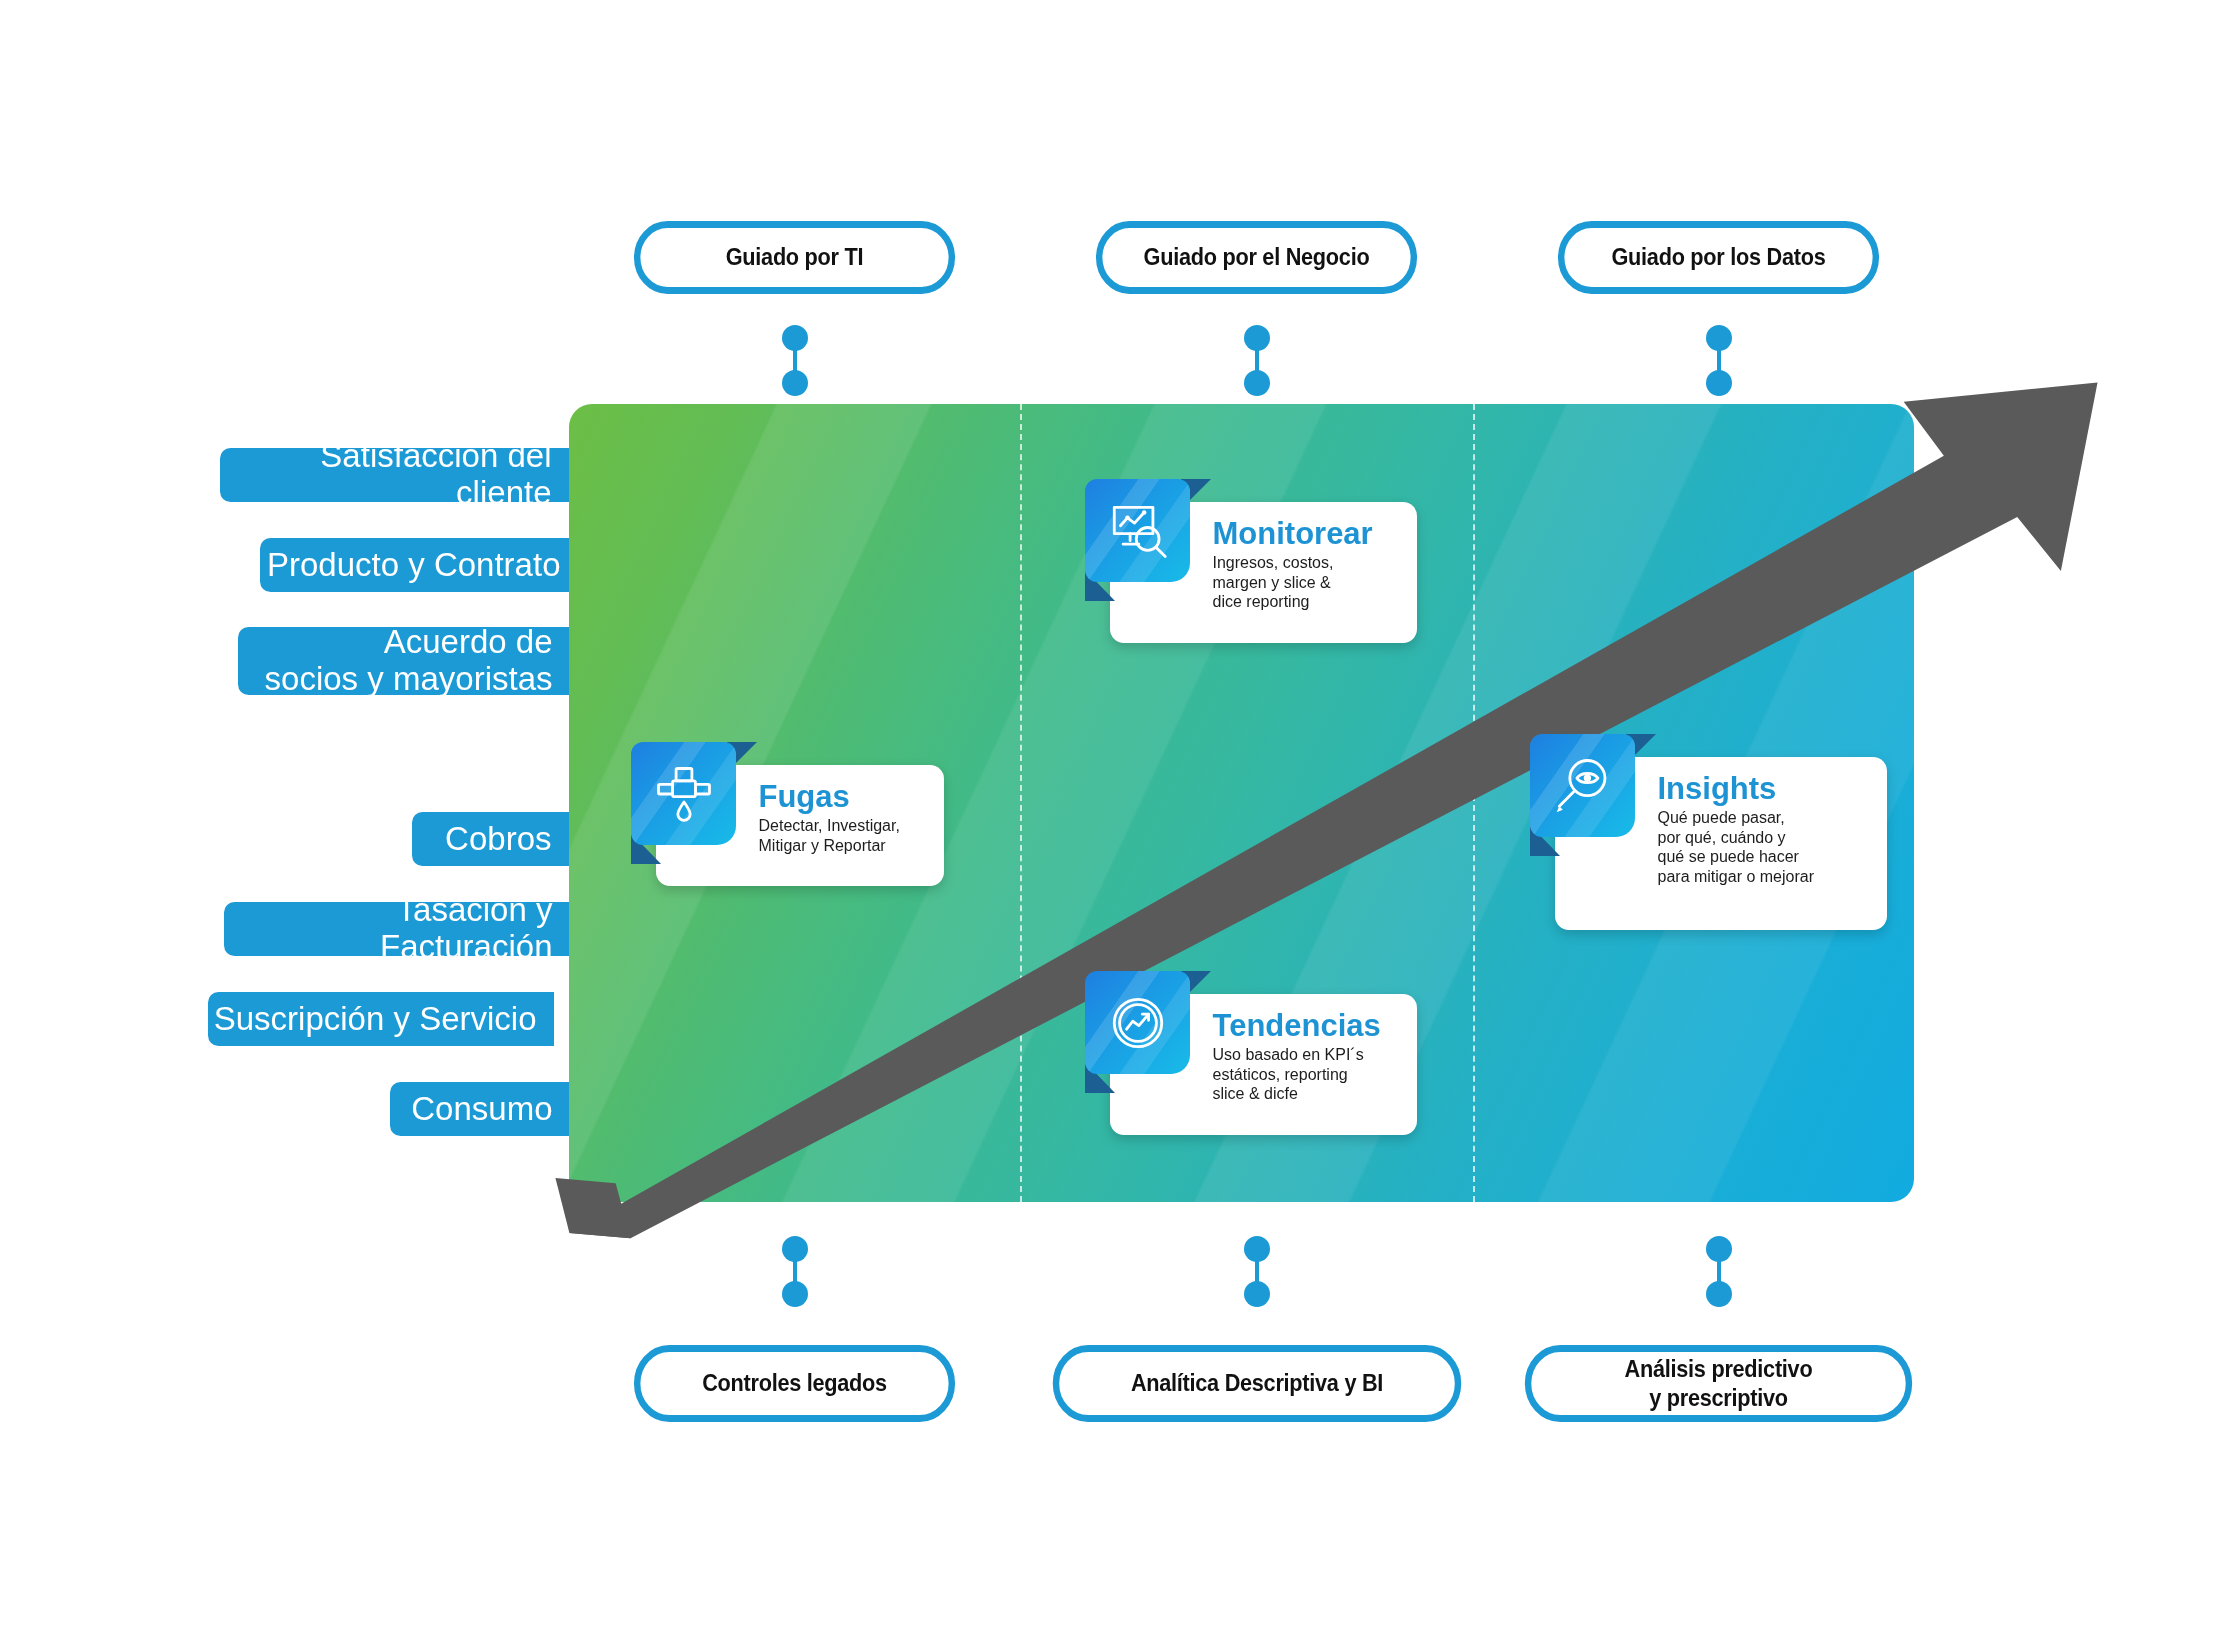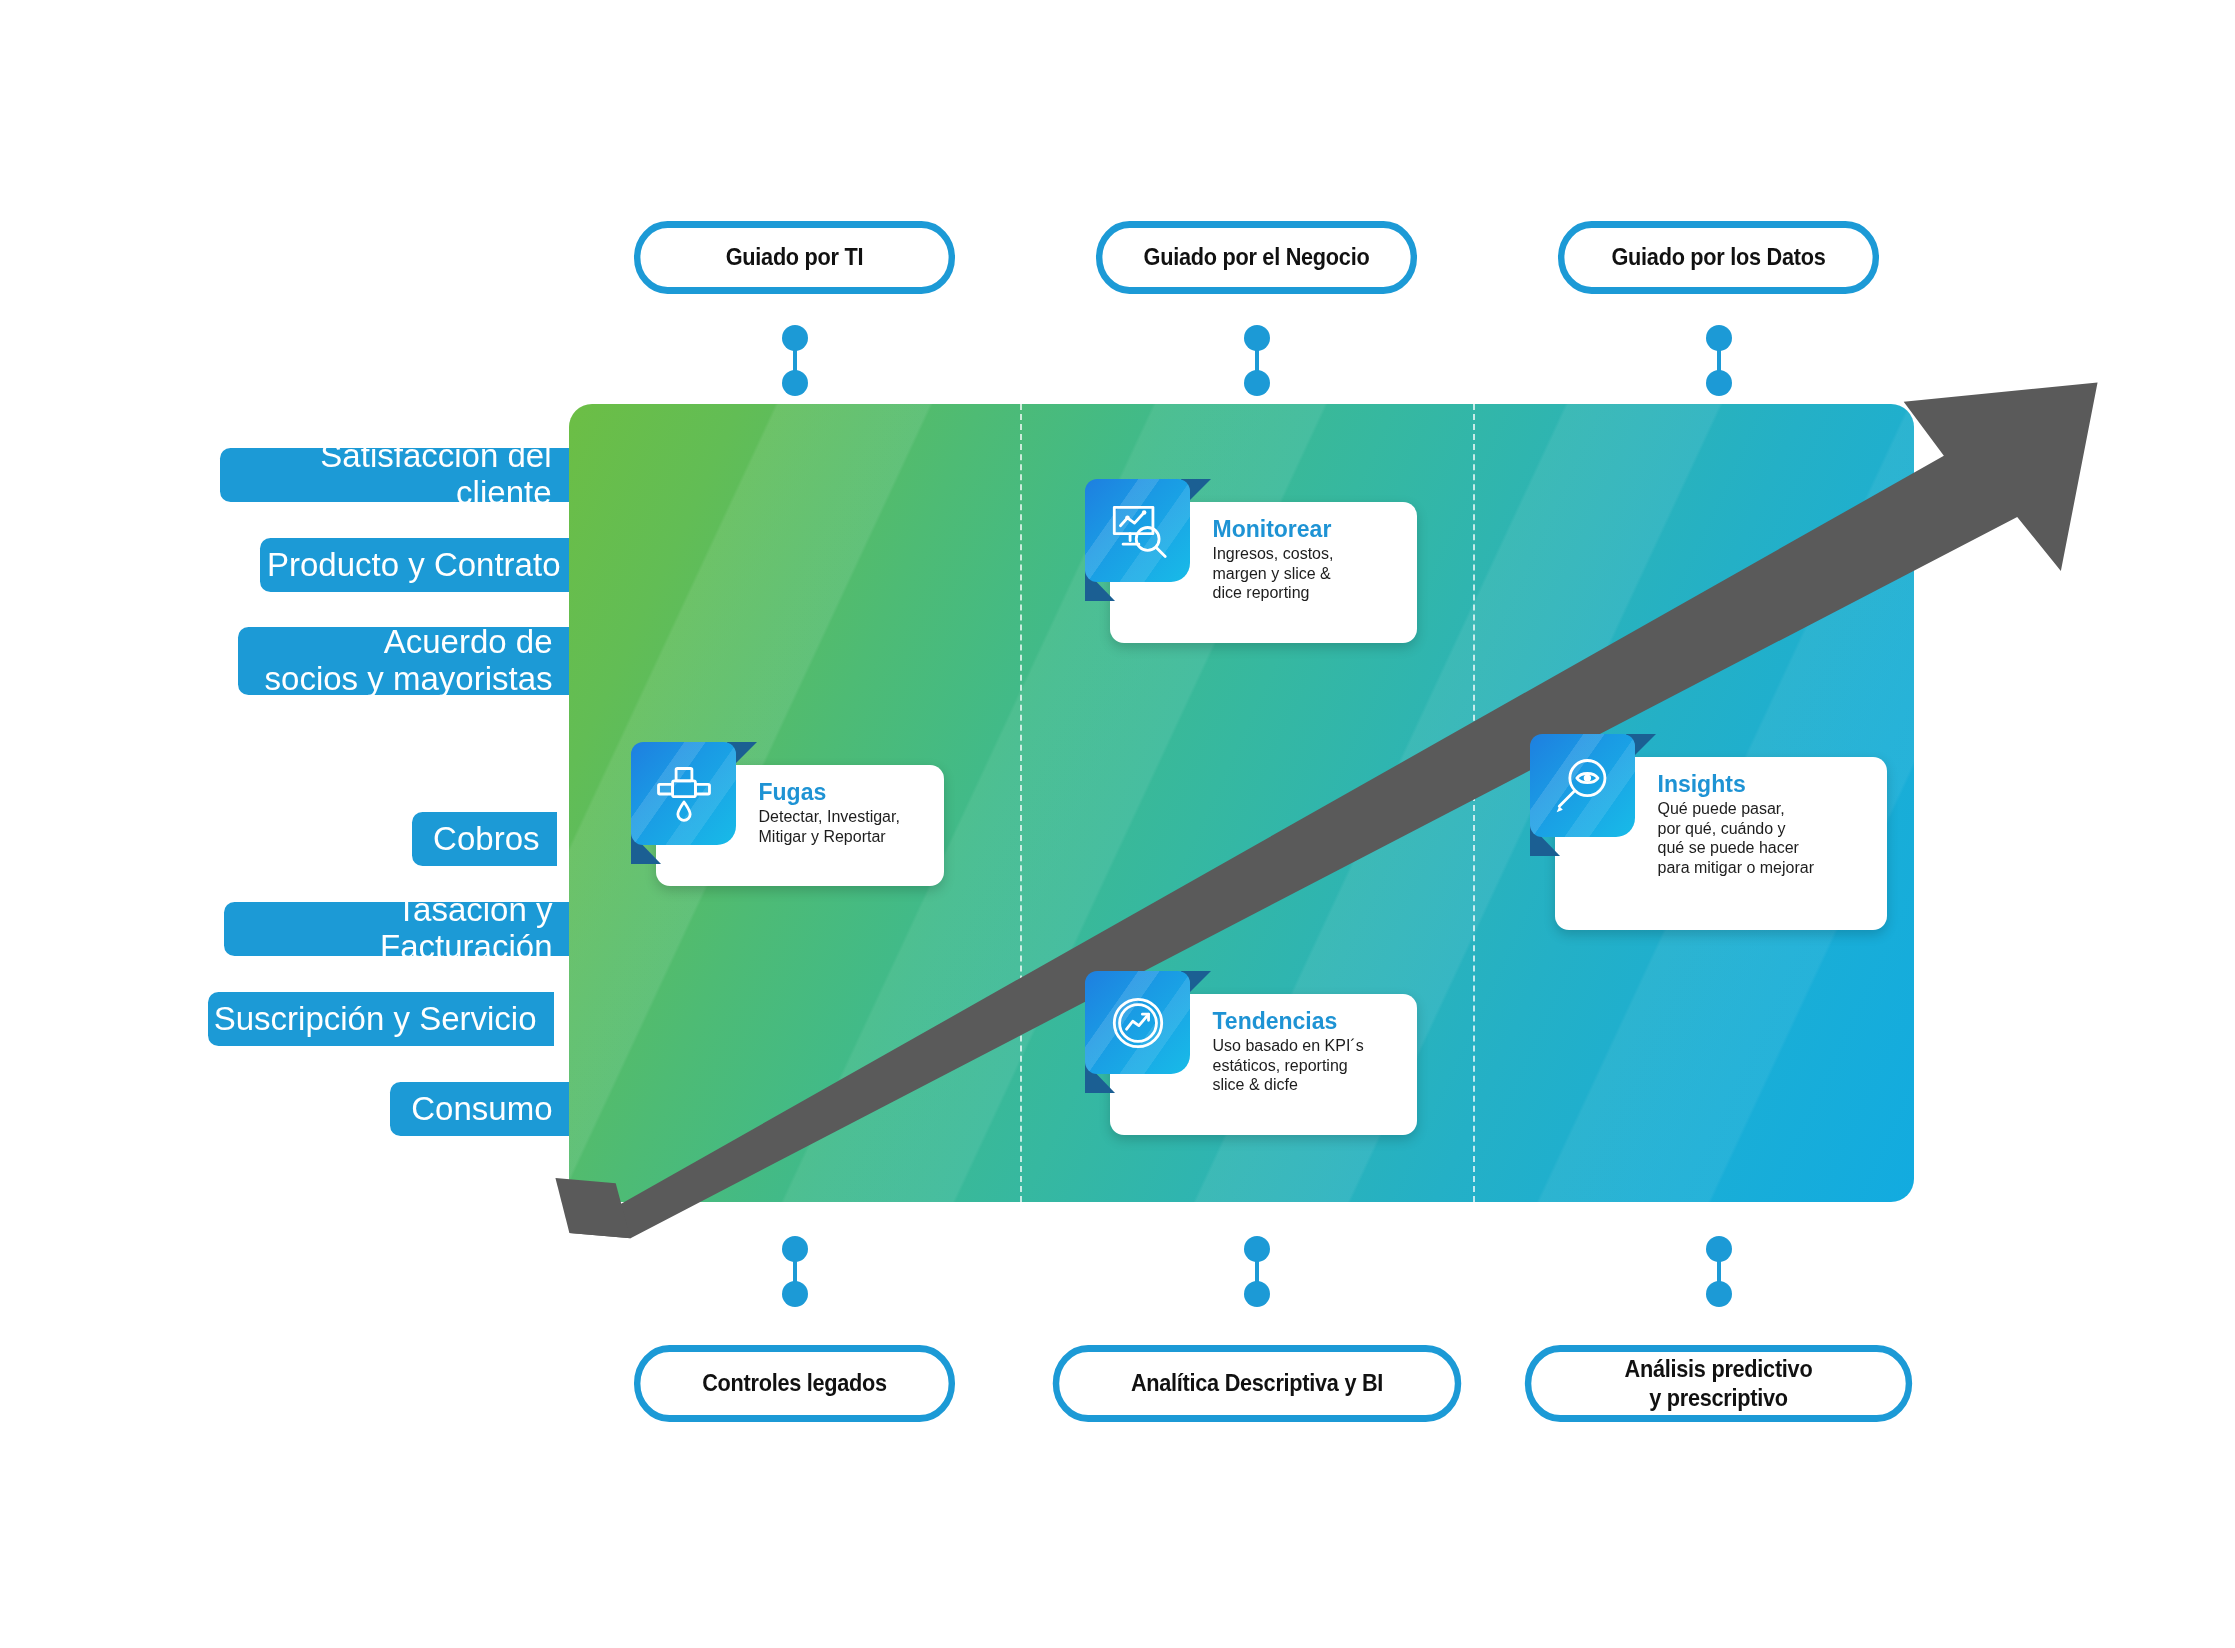--- a/index.html
+++ b/index.html
@@ -104,21 +104,21 @@
     background:
       linear-gradient(125deg, rgba(255,255,255,0) 30%, rgba(255,255,255,.13) 30.3%, rgba(255,255,255,.13) 42%, rgba(255,255,255,0) 42.3%),
       linear-gradient(125deg, rgba(255,255,255,0) 60%, rgba(255,255,255,.10) 60.3%, rgba(255,255,255,.10) 74%, rgba(255,255,255,0) 74.3%);
   }
   .card .icon svg{position:absolute;left:50%;top:50%;transform:translate(-50%,-50%);}
   
   .card .fold-tr{position:absolute;left:96px;top:0;width:30px;height:30px;
       background:#1b5f93;clip-path:polygon(0 0,100% 0,0 100%);z-index:1;}
   .card .fold-bl{position:absolute;left:0;top:91px;width:30px;height:31px;
       background:#1b5f93;clip-path:polygon(0 0,100% 100%,0 100%);z-index:1;}
-  .card h4{margin:0;font-size:23px;font-weight:bold;color:#1e93d4;line-height:1.15;}
+  .card h4{margin:0;font-size:31px;font-weight:bold;color:#1e93d4;line-height:1.15;}
   .card p{margin:1.7px 0 0 0;font-size:16px;color:#1d1d1d;line-height:1.22;white-space:pre-line;}
 </style>
 </head>
 <body>
 
 <div id="stage">
 
   <div class="pill" style="left:620px;top:221px;width:349px;height:73px;">
     <span>Guiado por TI</span>
   </div>
@@ -148,21 +148,21 @@
   <div class="rowlab" style="left:220px;top:448px;width:349px;">
     <span>Satisfacción del cliente</span>
   </div>
   <div class="rowlab" style="left:260px;top:538px;width:318px;">
     <span>Producto y Contrato</span>
   </div>
   <div class="rowlab two" style="left:238px;top:627px;width:332px;">
     <span>Acuerdo de
 socios y mayoristas</span>
   </div>
-  <div class="rowlab" style="left:412px;top:812px;width:145px;">
+  <div class="rowlab" style="left:412px;top:812px;width:157px;">
     <span>Cobros</span>
   </div>
   <div class="rowlab" style="left:224px;top:902px;width:346px;">
     <span>Tasación y Facturación</span>
   </div>
   <div class="rowlab" style="left:208px;top:992px;width:346px;">
     <span>Suscripción y Servicio</span>
   </div>
   <div class="rowlab" style="left:390px;top:1082px;width:180px;justify-content:flex-end;">
     <span>Consumo</span>

